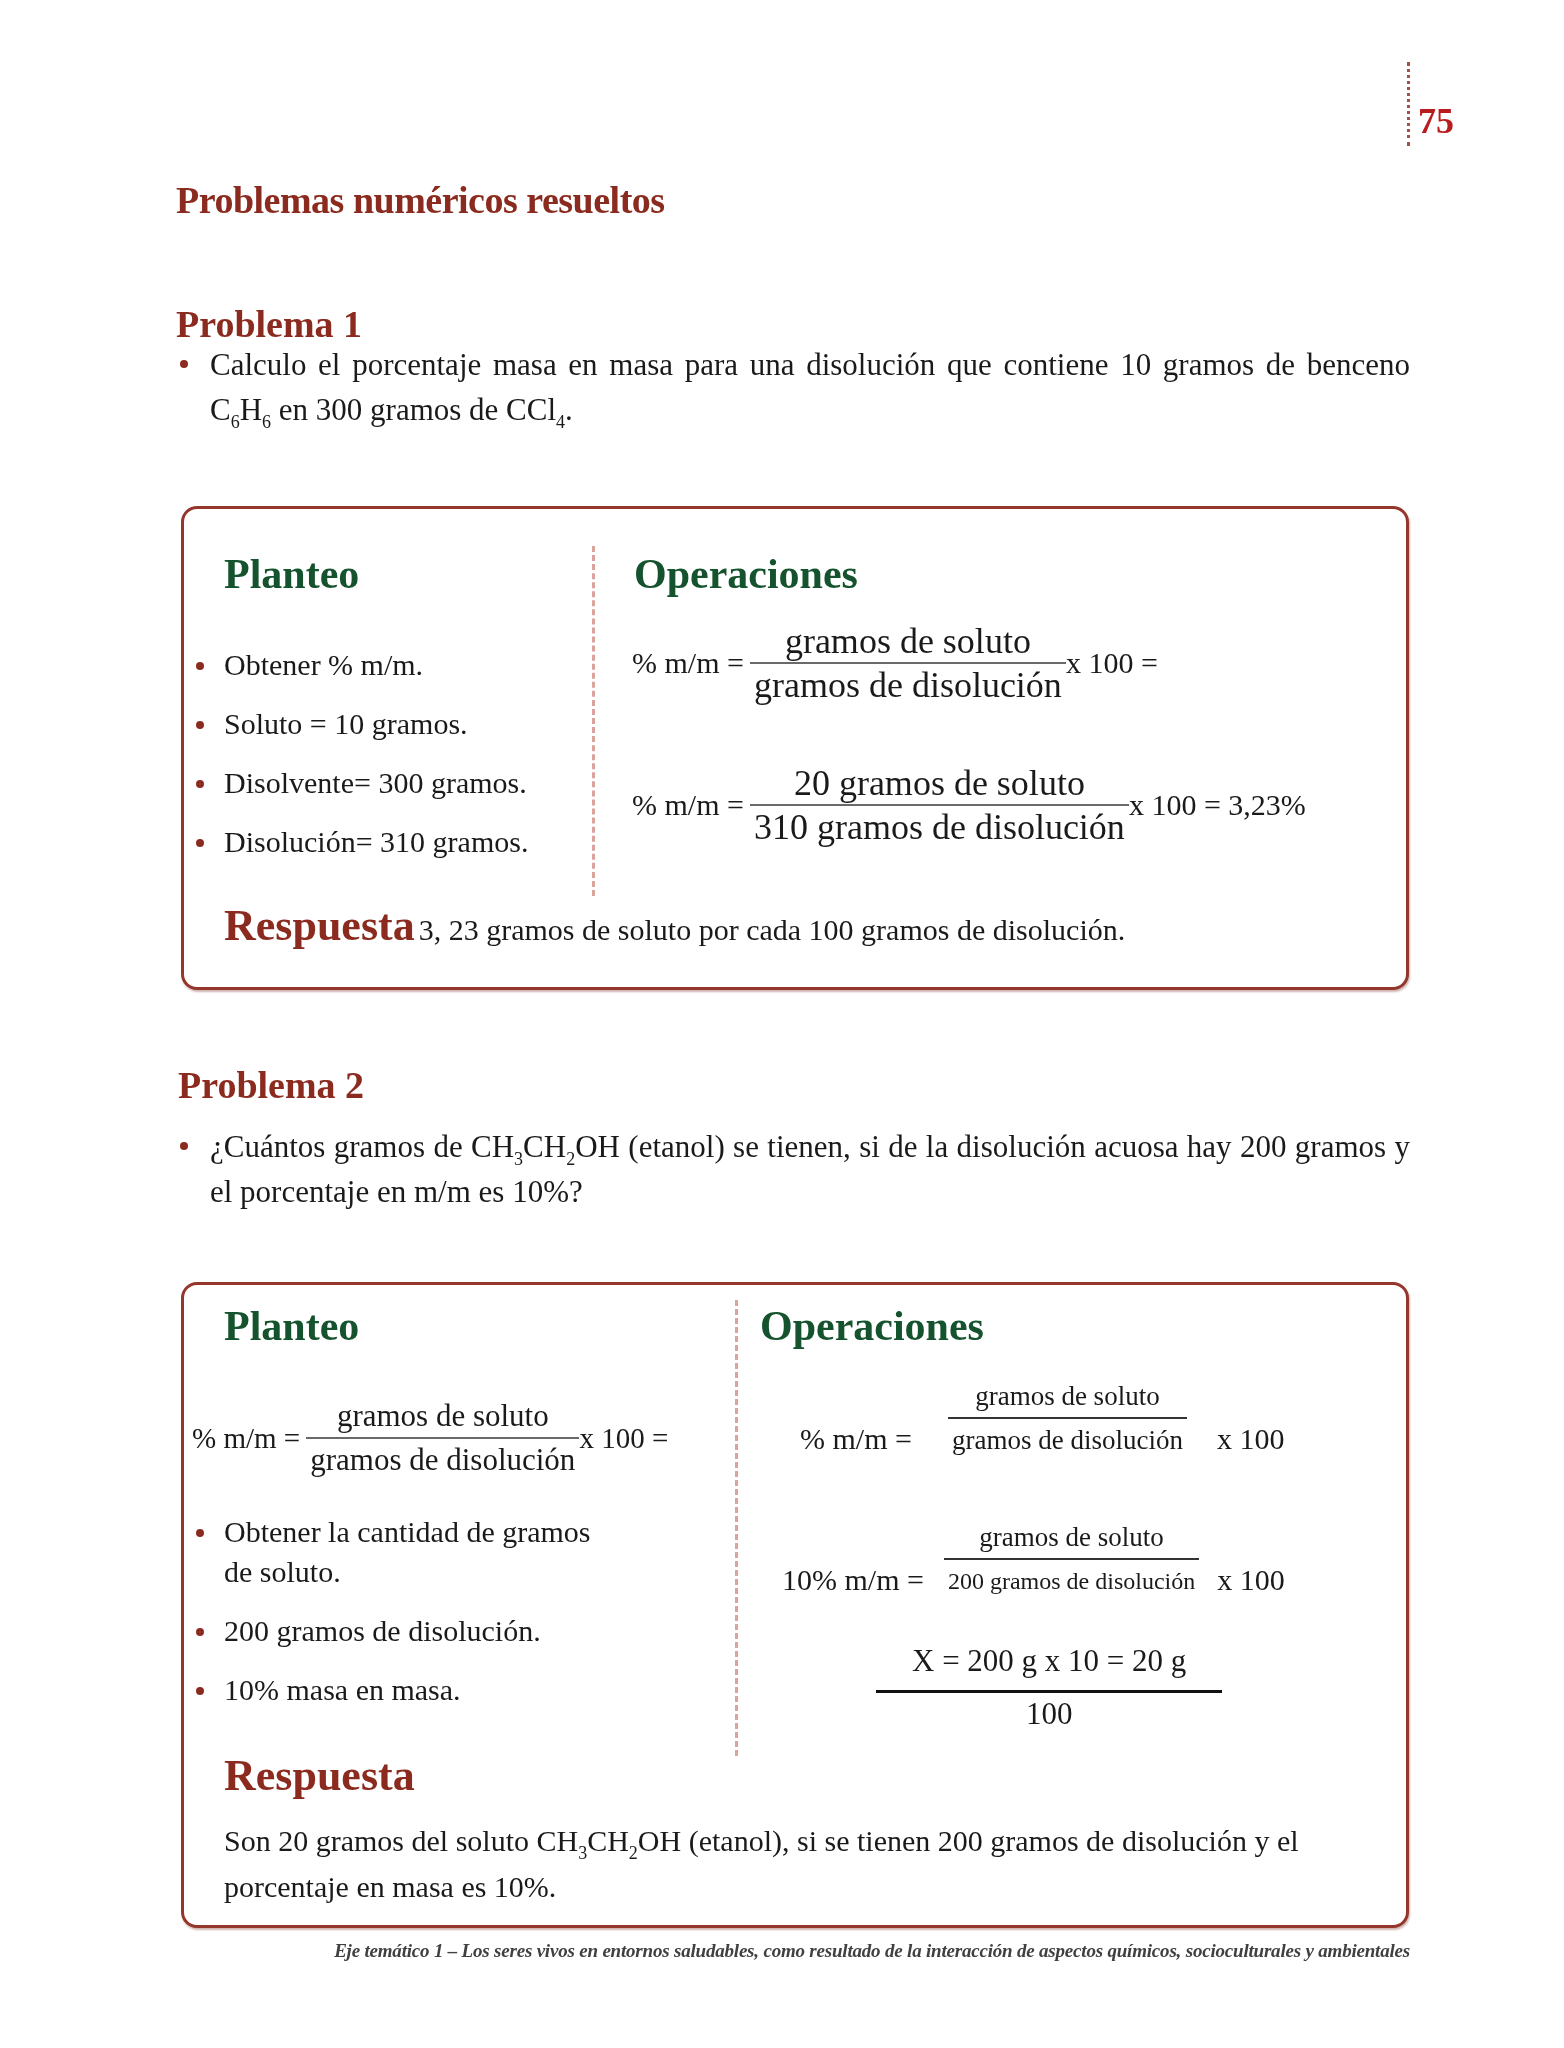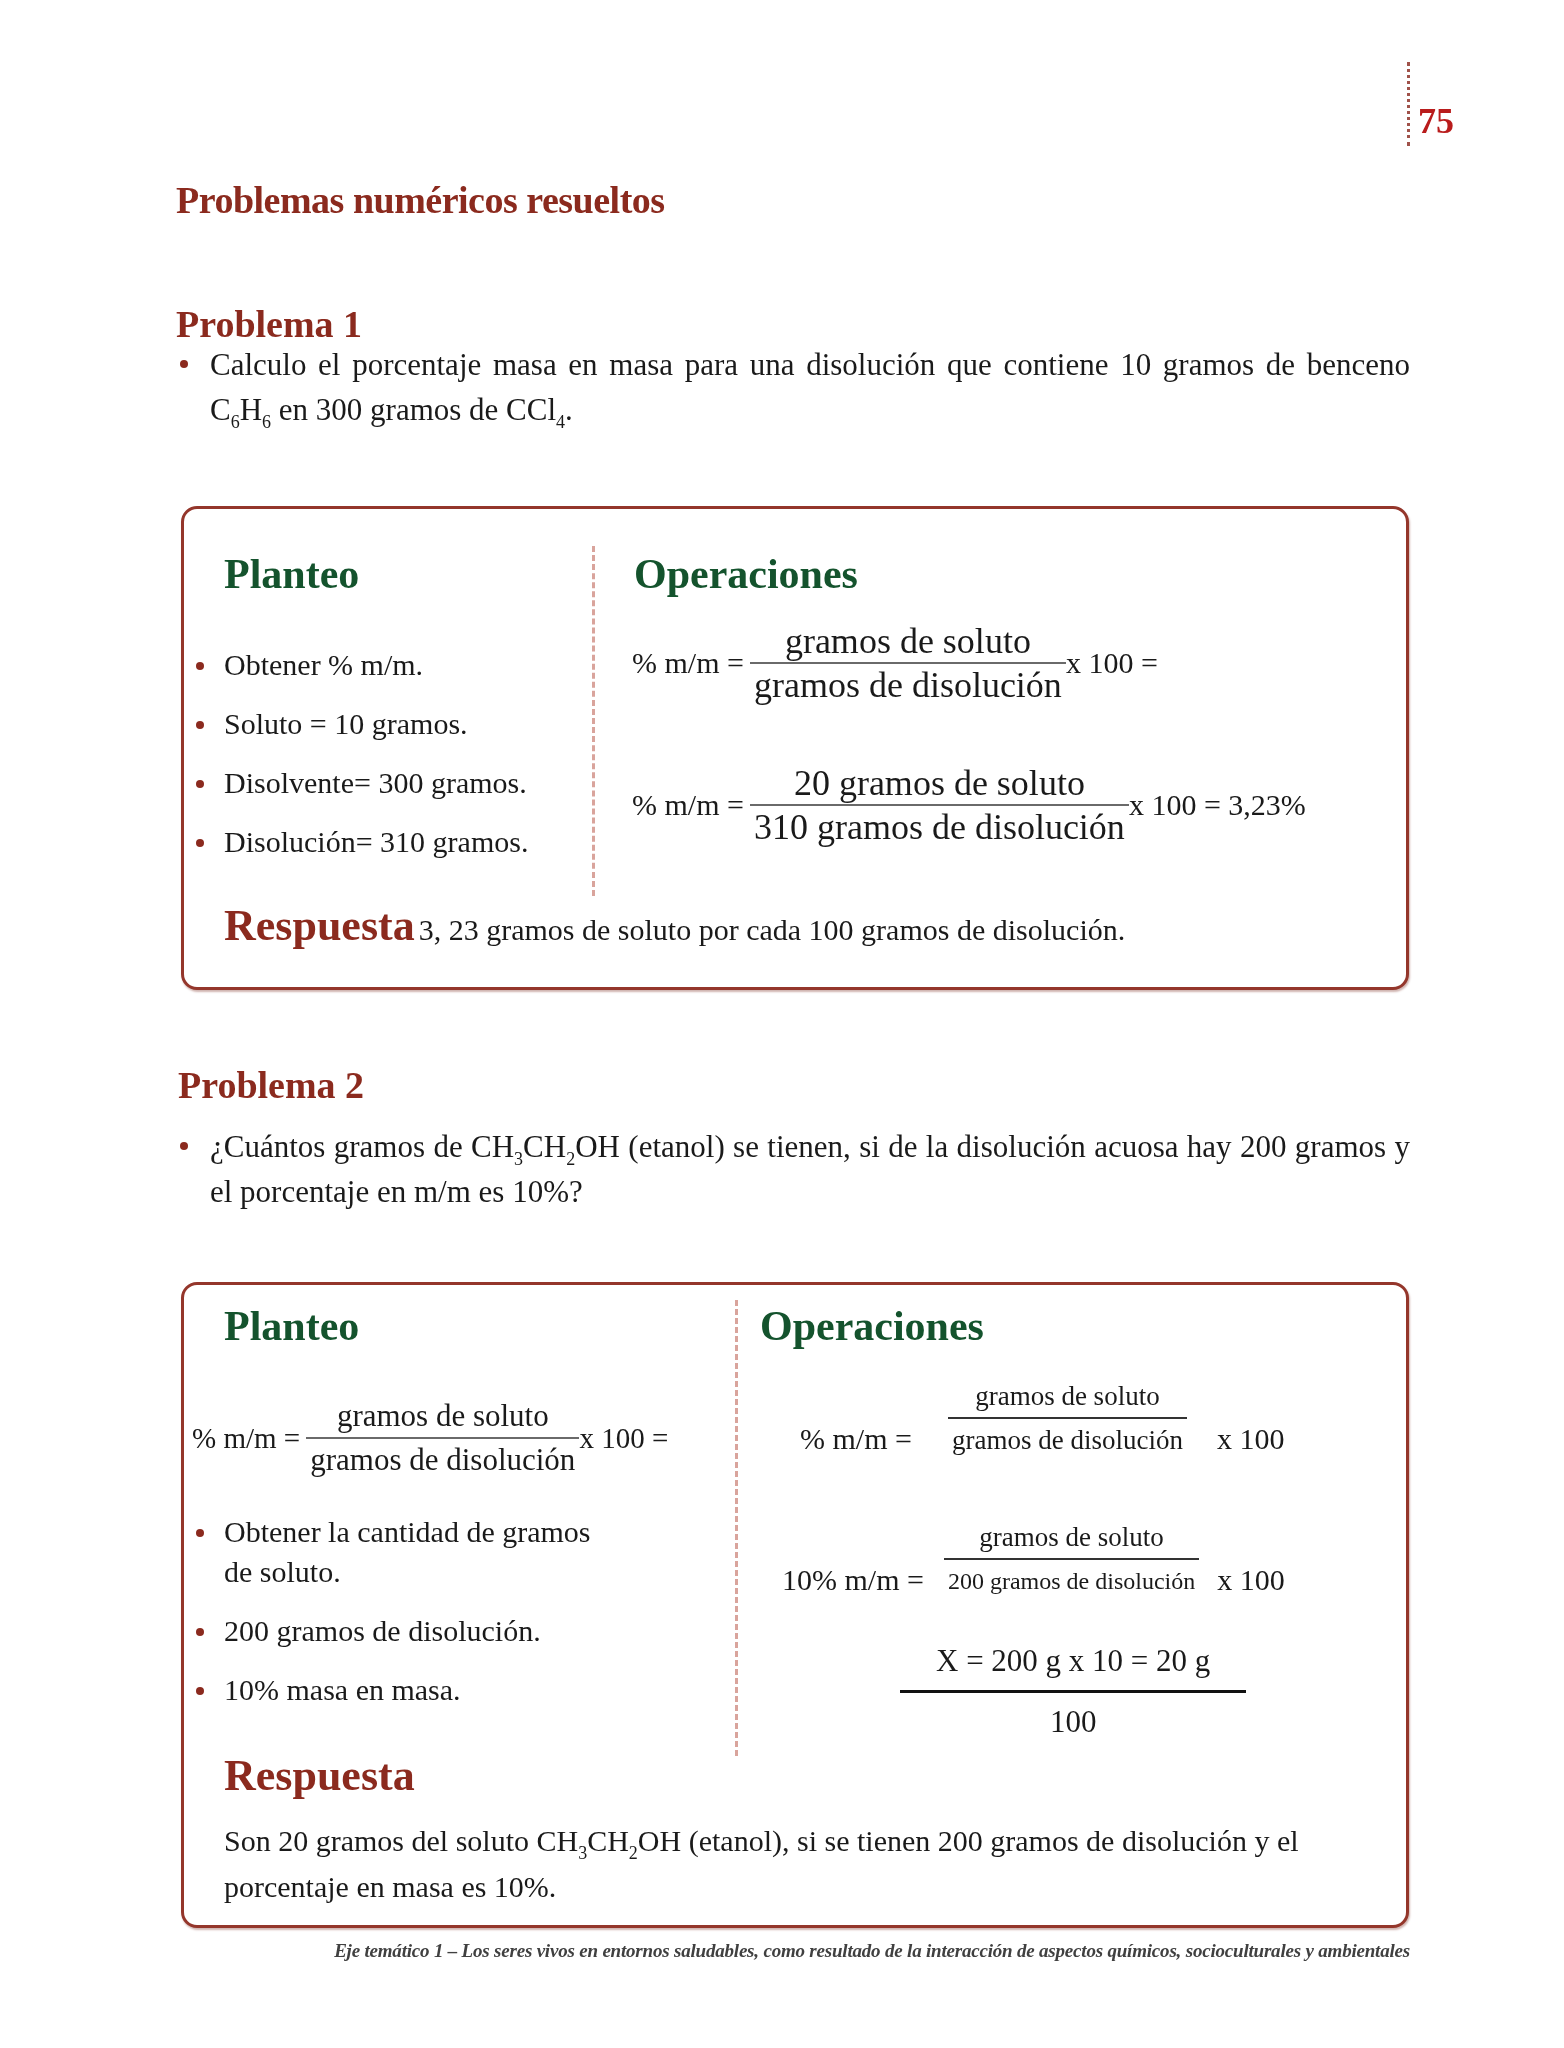--- a/index.html
+++ b/index.html
@@ -180,25 +180,25 @@
 <div class="eq" style="left:782px; top:1516px;">
   <span class="lhs" style="margin-right:20px; margin-top:42px;">10% m/m =</span>
   <span class="frac sm">
     <span class="num">gramos de soluto</span>
     <span class="bar" style="background:#333;"></span>
     <span class="den" style="font-size:24px;">200 gramos de disolución</span>
   </span>
   <span style="margin-left:18px; margin-top:42px;">x 100</span>
 </div>
 
-<div class="eq" style="left:900px; top:1640px;">
+<div class="eq" style="left:876px; top:1640px;">
   <span class="frac" style="font-size:31px;">
     <span class="num" style="padding:0 36px 8px;">X = 200 g x 10 = 20 g</span>
     <span class="bar" style="background:#111; height:3px;"></span>
-    <span class="den" style="padding-top:8px;">100</span>
+    <span class="den" style="padding-top:0;">100</span>
   </span>
 </div>
 
 <div class="abs" style="left:224px; top:1750px;">
   <span class="respuesta-label">Respuesta</span>
 </div>
 <div class="abs respuesta-text" style="left:224px; top:1818px; width:1180px; line-height:46px;">
   <span>Son 20 gramos del soluto CH</span><sub>3</sub><span>CH</span><sub>2</sub><span>OH  (etanol), si se tienen  200 gramos de disolución y el porcentaje en masa es 10%.</span>
 </div>
 

